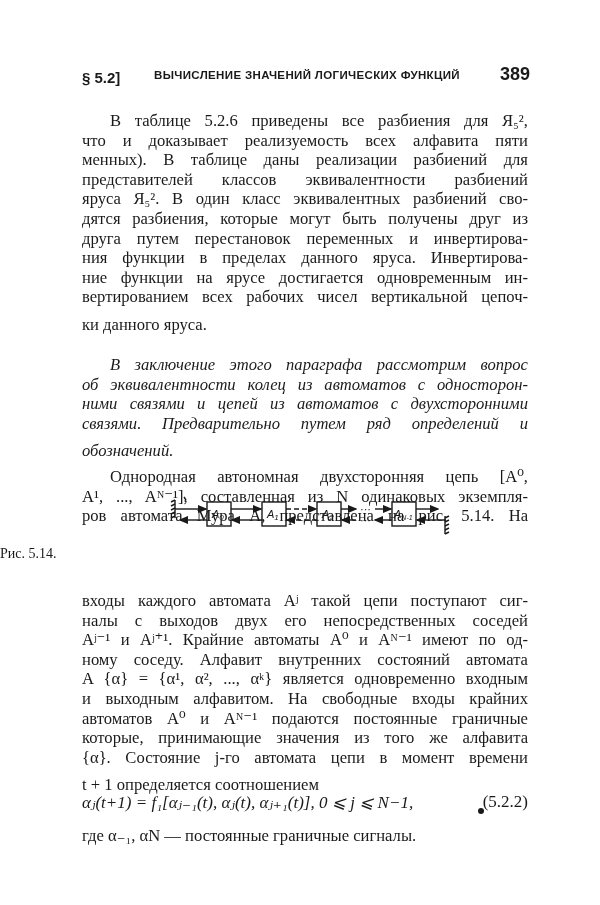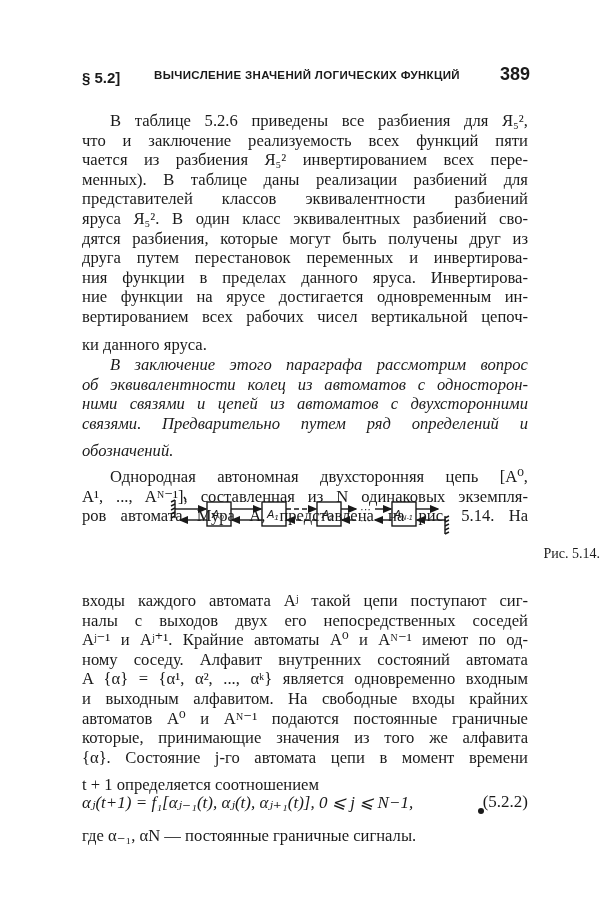--- a/index.html
+++ b/index.html
@@ -8,39 +8,38 @@
   .header { position:absolute; top:66px; left:82px; width:448px; height:20px; }
   .hdr-sec { position:absolute; left:0; top:3px; font-family:"Liberation Sans",sans-serif; font-weight:bold; font-size:15px; }
   .hdr-title { position:absolute; left:72px; top:3px; font-family:"Liberation Sans",sans-serif; font-weight:bold; font-size:11.5px; letter-spacing:0.35px; }
   .hdr-page { position:absolute; right:0; top:-2px; font-family:"Liberation Sans",sans-serif; font-weight:bold; font-size:18px; }
   .body-text { position:absolute; left:82px; width:446px; font-size:16.6px; line-height:19.6px; }
   .line { display:block; white-space:nowrap; text-align:justify; text-align-last:justify; height:19.6px; overflow:visible; }
   .line.last { text-align-last:left;margin-top:8px; }
   .indent { padding-left:28px; }
   .m { font-style:italic;text-align:center; }
   .figure { position:absolute; left:170px; top:494px; width:280px; height:44px; }
-  .caption { position:absolute; top:546px; left:0; width:600px; text-align:right; font-size:14px; }
+  .caption { position:absolute; top:546px; left:0; width:600px; text-align:left; font-size:14px; }
   .eq { position:absolute; left:82px; top:792px; width:446px; font-size:17px; white-space:nowrap; }
   .eq-num { position:absolute; right:0; top:0; }
   .eq-tail { position:absolute; left:82px; top:826px; font-size:16.6px; white-space:nowrap; }
   .dot { position:absolute; left:478px; top:808px; width:6px; height:6px; border-radius:50%; background:#1a1a1a; }
 </style>
 </head>
 <body>
 
 <div class="header">
   <span class="hdr-sec">§ 5.2]</span>
   <span class="hdr-title">ВЫЧИСЛЕНИЕ ЗНАЧЕНИЙ ЛОГИЧЕСКИХ ФУНКЦИЙ</span>
   <span class="hdr-page">389</span>
 </div>
 
 <div class="body-text" style="top:111px;">
   <span class="line indent">В таблице 5.2.6 приведены все разбиения для Я₅²,</span>
-  <span class="line">что и заключение реализуемость всех функций пяти</span>
-  <span class="line">чается из разбиения Я₅² инвертированием всех пере-</span>
+  <span class="line">что и доказывает реализуемость всех алфавита пяти</span>
   <span class="line">менных). В таблице даны реализации разбиений для</span>
   <span class="line">представителей классов эквивалентности разбиений</span>
   <span class="line">яруса Я₅². В один класс эквивалентных разбиений сво-</span>
   <span class="line">дятся разбиения, которые могут быть получены друг из</span>
   <span class="line">друга путем перестановок переменных и инвертирова-</span>
   <span class="line">ния функции в пределах данного яруса. Инвертирова-</span>
   <span class="line">ние функции на ярусе достигается одновременным ин-</span>
   <span class="line">вертированием всех рабочих чисел вертикальной цепоч-</span>
   <span class="line last">ки данного яруса.</span>
 </div>

